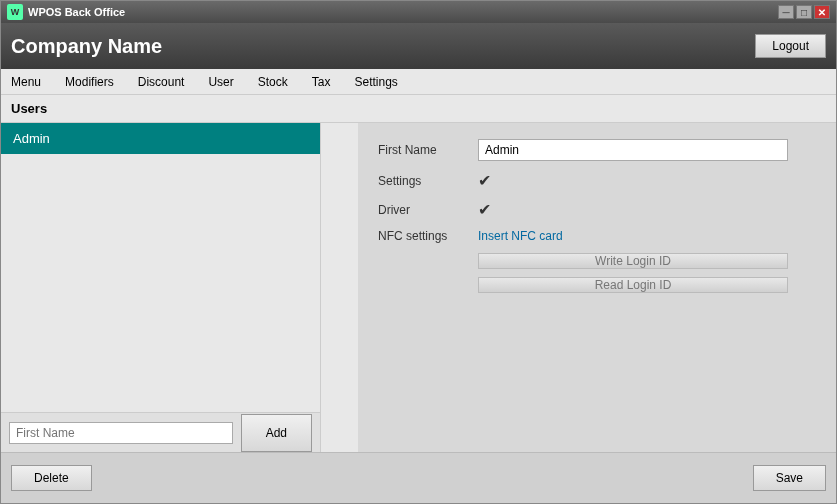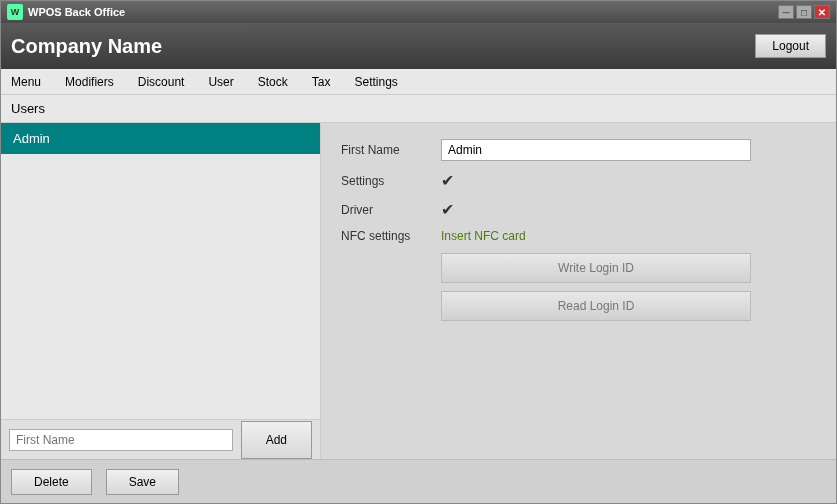--- a/index.html
+++ b/index.html
@@ -95,29 +95,30 @@
     }
     .menu-item {
       cursor: pointer;
       font-size: 12px;
       padding: 2px 4px;
     }
     .section-header {
       background: #e8e8e8;
       padding: 6px 10px;
       font-size: 13px;
-      font-weight: normal;
+      font-weight: bold;
       border-bottom: 1px solid #ccc;
       flex-shrink: 0;
     }
     .content {
       flex: 1;
       display: flex;
       background: #e8e8e8;
       overflow: hidden;
+      gap: 37px;
     }
     .left-panel {
       width: 320px;
       background: #e8e8e8;
       border-right: 1px solid #ccc;
       display: flex;
       flex-direction: column;
       flex-shrink: 0;
     }
     .user-list {
@@ -177,44 +178,43 @@
       font-size: 12px;
       background: white;
       width: 310px;
     }
     .checkbox-display {
       font-size: 16px;
       color: #333;
     }
     .nfc-text {
       font-size: 12px;
-      color: #4d7c0f;
+      color: #0369a1;
       text-align: center;
     }
     .nfc-btn {
       display: block;
       width: 310px;
-      padding: 7px;
       margin-bottom: 8px;
       background: linear-gradient(to bottom, #e8e8e8, #d0d0d0);
       border: 1px solid #bbb;
       cursor: pointer;
       font-size: 12px;
       color: #777;
       text-align: center;
     }
     .bottom-bar {
       display: flex;
-      justify-content: flex-start;
+      justify-content: space-between;
       align-items: center;
       padding: 6px 10px;
       background: #d0d0d0;
       border-top: 1px solid #bbb;
       gap: 14px;
-      height: 44px;
+      height: 51px;
       flex-shrink: 0;
     }
     .action-btn {
       padding: 5px 22px;
       background: linear-gradient(to bottom, #f0f0f0, #d8d8d8);
       border: 1px solid #999;
       cursor: pointer;
       font-size: 12px;
       min-width: 70px;
     }

